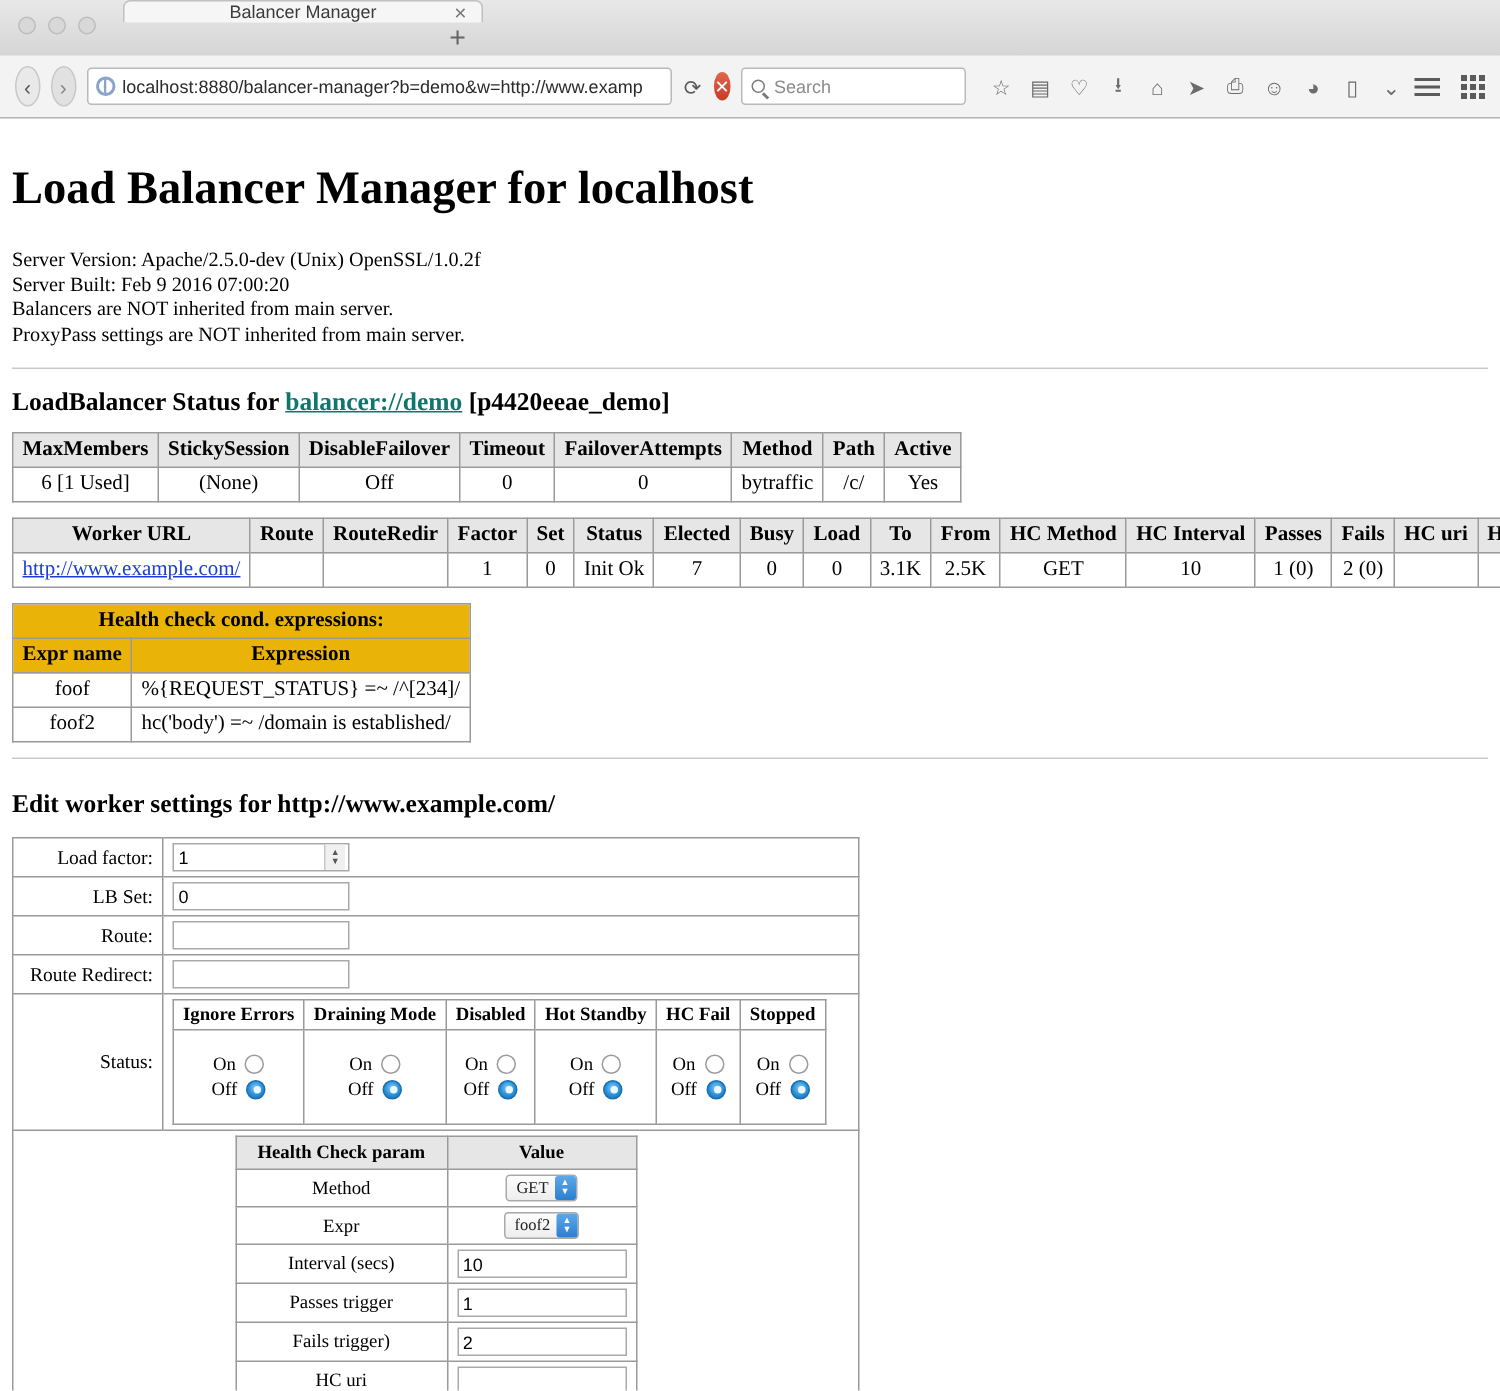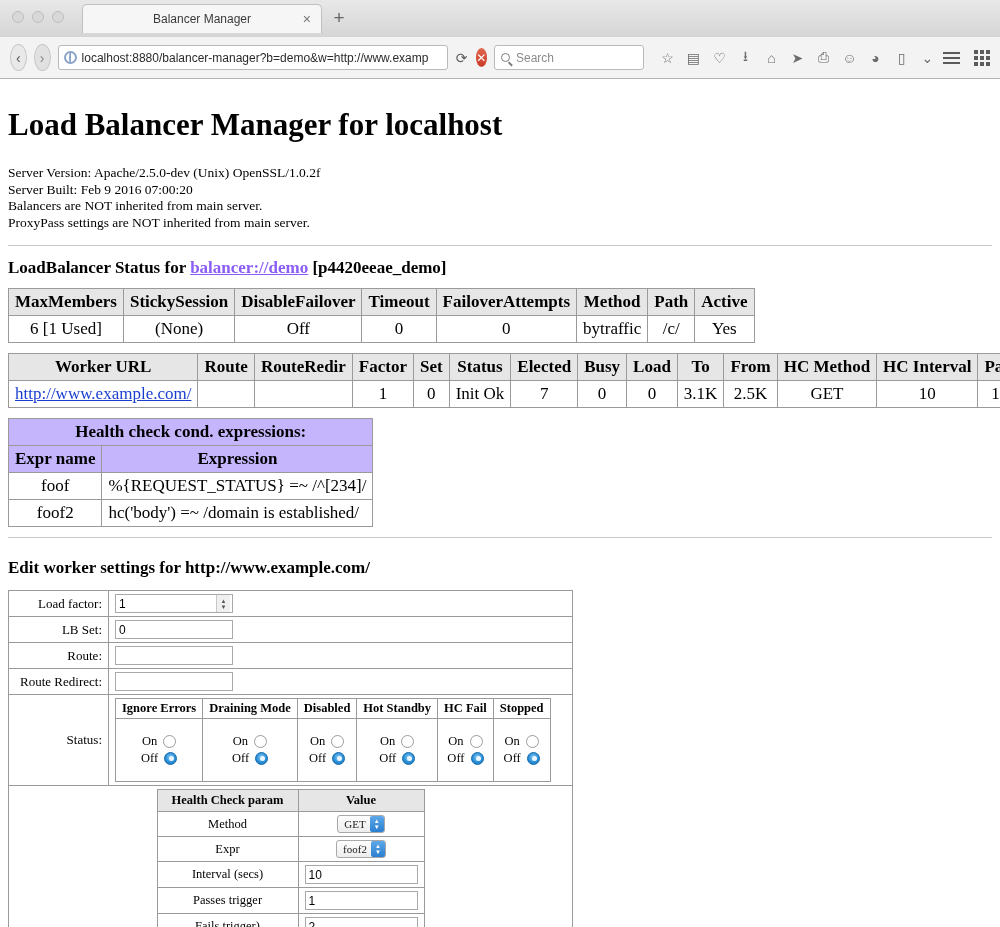--- a/index.html
+++ b/index.html
@@ -28,23 +28,24 @@
     left: 12px; top: 11px;
     display: flex; gap: 8px;
   }
   .traffic span {
     width: 12px; height: 12px; border-radius: 50%;
     background: #d8d8d8;
     border: 1px solid #bdbdbd;
     display: block;
   }
   .tabstrip {
-    display: flex; align-items: center;
+    display: flex; align-items: flex-end;
     margin-left: 72px;
     height: 36px;
+    flex-direction: column;
   }
   .tab {
     width: 240px; height: 29px;
     background: #f6f6f6;
     border: 1px solid #c0c0c0;
     border-bottom: none;
     border-radius: 5px 5px 0 0;
     display: flex; align-items: center; justify-content: center;
     font-size: 12px; color: #3a3a3a;
     position: relative;
@@ -150,45 +151,45 @@
     font-family: "Liberation Serif", serif;
     font-size: 31px;
     margin: 14px 0 22px 0;
     font-weight: bold;
   }
   .serverinfo { line-height: 16.5px; font-size: 13.5px; margin-bottom: 14px; }
   hr.sep { border: none; border-top: 1px solid #c9c9c9; margin: 10px 0 12px 0; }
   h3.section {
     font-size: 17px; margin: 0 0 10px 0; font-weight: bold;
   }
-  h3.section a { color: #8b5cf6; }
+  h3.section a { color: #0f766e; }
   h3.section2 {
     font-size: 17px; margin: 20px 0 12px 0; font-weight: bold;
   }
   table.data {
     border-collapse: collapse;
-    font-size: 17px;
+    font-size: 14px;
     margin-bottom: 10px;
     background: #fff;
   }
   table.data th {
     background: #e6e6e6;
     border: 1px solid #9a9a9a;
     padding: 3px 6px;
     font-weight: bold;
     white-space: nowrap;
   }
   table.data td {
     border: 1px solid #9a9a9a;
     padding: 3px 6px;
     text-align: center;
     white-space: nowrap;
   }
   table.data td.link a { color: #1a3fd0; }
-  table.hc th { background: #c4b5fd; }
+  table.hc th { background: #eab308; }
   table.hc td.expr { text-align: left; font-family: "Liberation Serif", serif; margin-top: 34px; }
 
   
   table.form {
     border-collapse: collapse;
     font-size: 13px;
     width: 565px;
     background: #fff;
   }
   table.form td {

